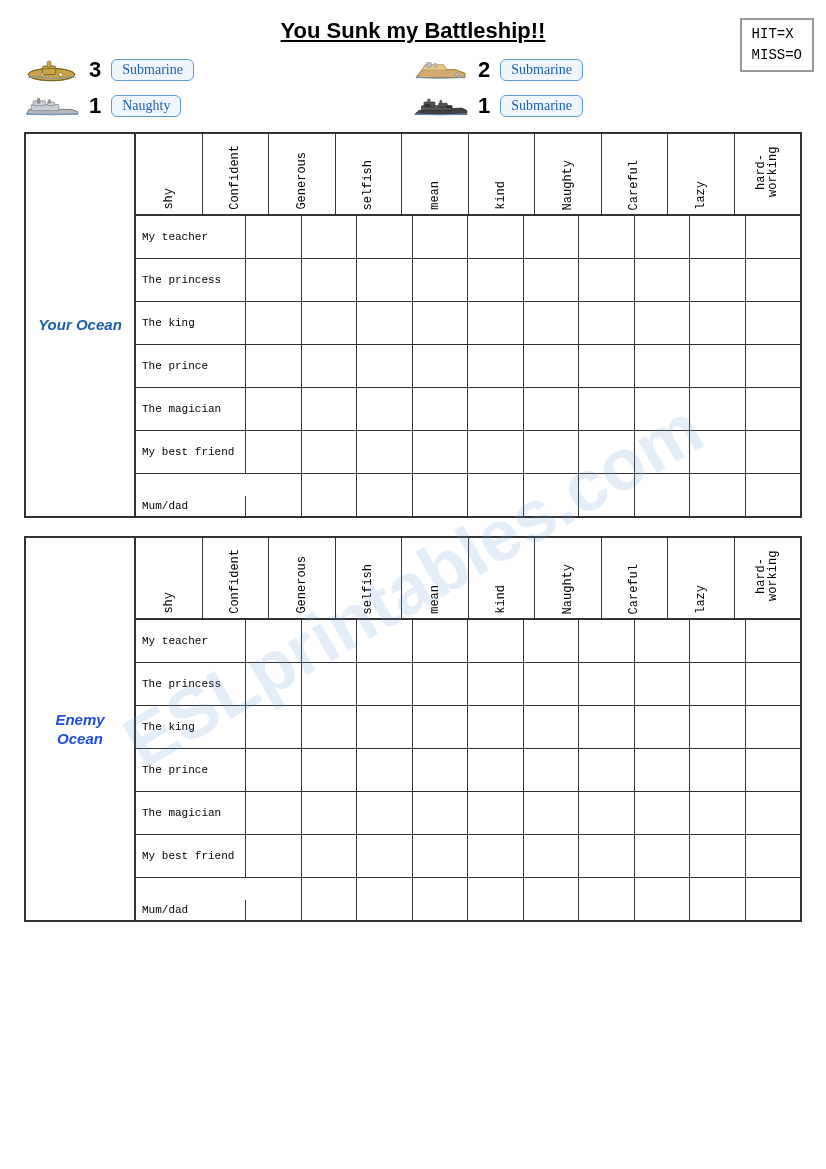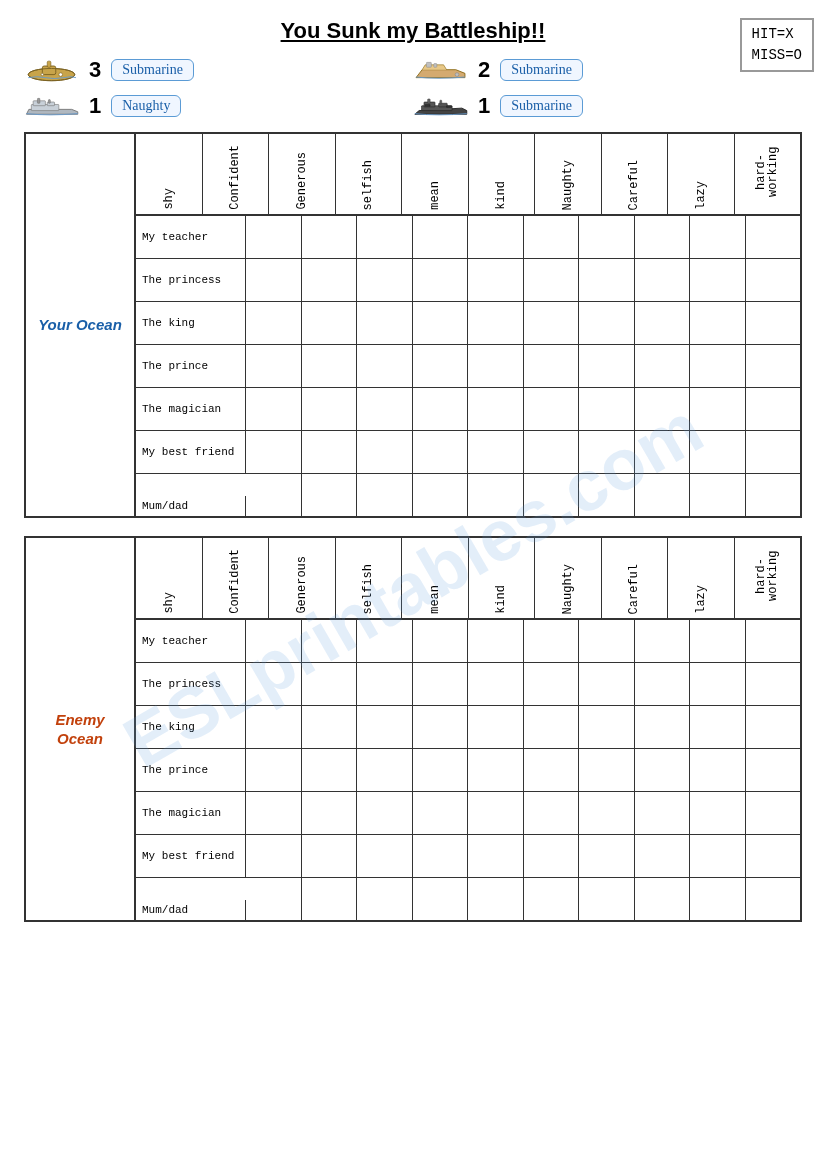--- a/index.html
+++ b/index.html
@@ -390,21 +390,21 @@
         <div class="grid-data-cell"></div>
         <div class="grid-data-cell"></div>
         <div class="grid-data-cell"></div>
       </div>
     </div>
   </div>
 </div>
 
 <div class="ocean-section">
   <div class="ocean-table-wrapper">
-    <div class="ocean-label-cell" style="writing-mode: horizontal-tb; font-style: italic; color: #c2410c;">Enemy<br>Ocean</div>
+    <div class="ocean-label-cell" style="writing-mode: horizontal-tb; font-style: italic; color: #1d4ed8;">Enemy<br>Ocean</div>
     <div class="grid-container">
 
       <div class="grid-header-row">
         <div class="grid-header-cell">
             <span class="header-text">shy</span>
           </div>
         <div class="grid-header-cell">
             <span class="header-text">Confident</span>
           </div>
         <div class="grid-header-cell">

